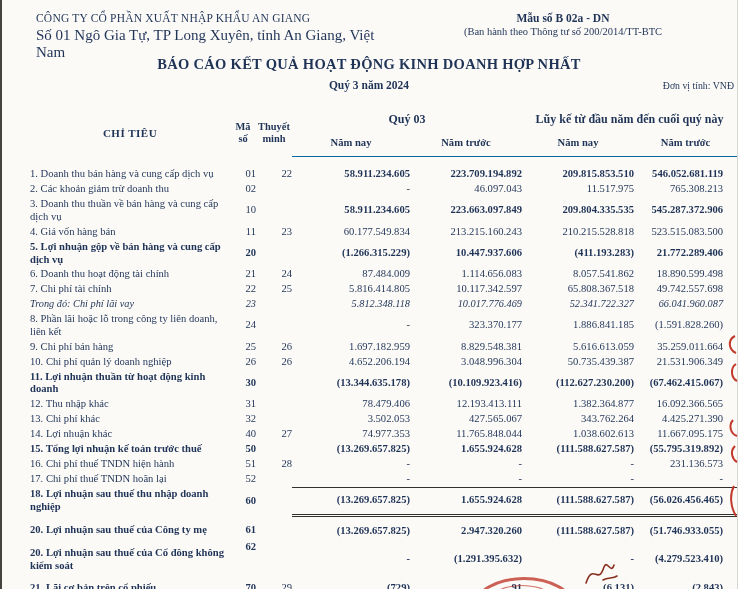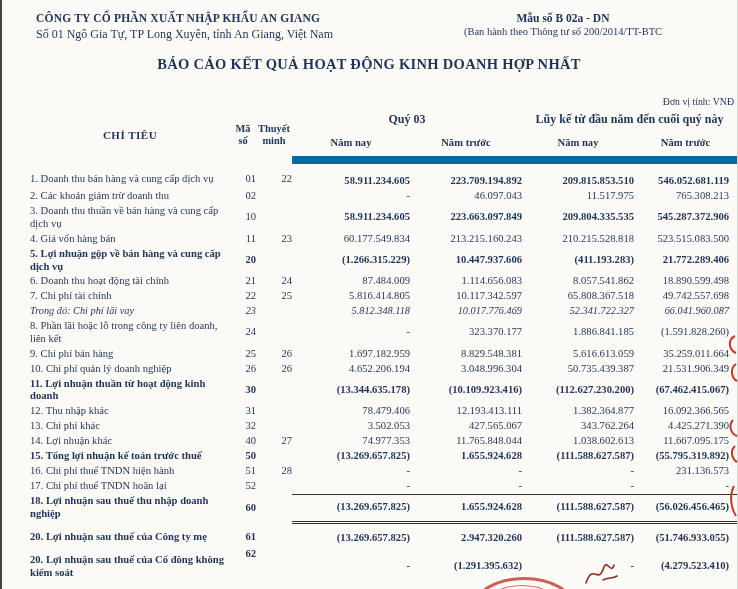--- a/index.html
+++ b/index.html
@@ -3,43 +3,43 @@
 <meta charset="utf-8">
 <style>
   html,body{margin:0;padding:0;}
   body{width:738px;height:589px;overflow:hidden;background:#e9e8e5;}
   .page{position:relative;width:738px;height:589px;background:#fbfaf7;overflow:hidden;
         color:#1f3357;font-family:"Liberation Serif","DejaVu Serif",serif;}
   .scan-edge{position:absolute;left:0;top:0;width:2px;height:100%;background:#44443f;}
   .scan-edge-r{position:absolute;right:0;top:0;width:1px;height:100%;background:#d8d6d0;}
 
   .company{position:absolute;left:36px;top:12px;width:350px;}
-  .company .name{font-size:11.5px;font-weight:bold;letter-spacing:.2px;}
-  .company .addr{font-size:12px;margin-top:3px;}
+  .company .name{font-size:11.5px;font-weight:normal;letter-spacing:.2px;}
+  .company .addr{font-size:15px;margin-top:3px;}
   .formblock{position:absolute;left:404px;top:12px;width:318px;text-align:center;}
   .formblock .no{font-size:11.5px;font-weight:bold;}
   .formblock .l{font-size:10.5px;margin-top:2px;}
   .title{position:absolute;left:0;right:0;top:56px;text-align:center;font-size:14.5px;font-weight:bold;letter-spacing:.3px;}
   .period{position:absolute;left:0;right:0;top:79px;text-align:center;font-size:11.5px;font-weight:bold;}
-  .unit{position:absolute;right:4px;top:96px;font-size:9.8px;}
+  .unit{position:absolute;right:4px;top:80px;font-size:9.8px;}
 
   table.rpt{position:absolute;left:30px;top:109px;width:707px;border-collapse:collapse;
             table-layout:fixed;font-size:10.6px;}
   .rpt th{font-weight:bold;padding:0;}
   .h-label{font-size:11px;letter-spacing:.5px;vertical-align:middle;}
   .h-code,.h-note{font-size:10.4px;vertical-align:middle;line-height:1.15;}
   .h-grp{height:20px;vertical-align:middle;font-size:12px;}
   .h-sub{height:27px;vertical-align:middle;font-size:10.6px;padding-bottom:4px;
-         border-bottom:8px solid #0369a1;text-align:center;}
+         border-bottom:1px solid #0369a1;text-align:center;}
   .rpt tbody td{padding:1px 0;vertical-align:middle;line-height:1.22;}
   .rpt tbody tr:first-child td{padding-top:11px;}
   .c-label{padding-right:4px;}
   .c-code,.c-note{text-align:right;vertical-align:bottom;}
   .num{text-align:right;padding-right:5px;}
-  .num.last{padding-right:8px;}
+  .num.last{padding-right:14px;}
   tr.lb .c-label, tr.lb .c-code{font-weight:bold;}
   tr.vb .num{font-weight:bold;}
   tr.it td{font-style:italic;font-size:10.3px;margin-left:40px;}
   tr.gap td{padding-top:8px;}
   tr.rule-thin .num{border-bottom:1px solid #32322c;}
   tr.rule-thick .num{border-bottom:2px solid #32322c;}
   tr.rule-double .num{border-bottom:3px double #32322c;}
   tr.code-top .c-code{vertical-align:top;padding-top:2px;}
   tr.code-mid .c-code{vertical-align:middle;}
 
@@ -61,20 +61,21 @@
     <div class="name">CÔNG TY CỔ PHẦN XUẤT NHẬP KHẨU AN GIANG</div>
     <div class="addr">Số 01 Ngô Gia Tự, TP Long Xuyên, tỉnh An Giang, Việt Nam</div>
   </div>
 
   <div class="formblock">
     <div class="no">Mẫu số B 02a - DN</div>
     <div class="l">(Ban hành theo Thông tư số 200/2014/TT-BTC</div>
   </div>
 
   <div class="title">BÁO CÁO KẾT QUẢ HOẠT ĐỘNG KINH DOANH HỢP NHẤT</div>
+  <div class="period">Quý 3 năm 2024</div>
   <div class="unit">Đơn vị tính: VNĐ</div>
 
   <table class="rpt">
     <colgroup>
       <col style="width:200px">
         <col style="width:26px">
         <col style="width:36px">
       <col style="width:118px">
         <col style="width:112px">
         <col style="width:112px">

